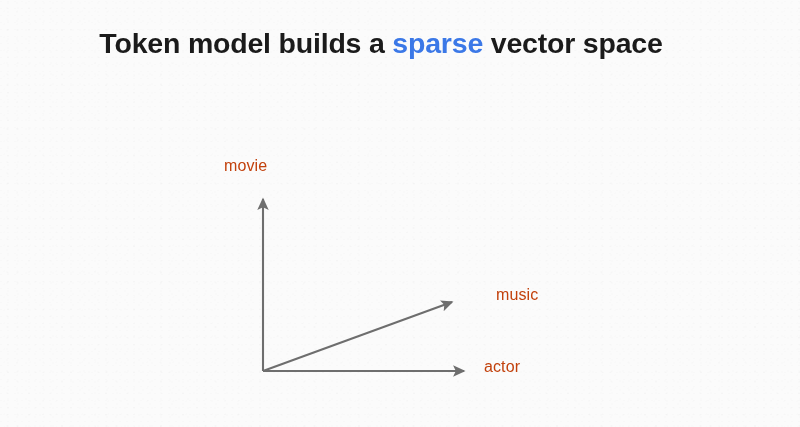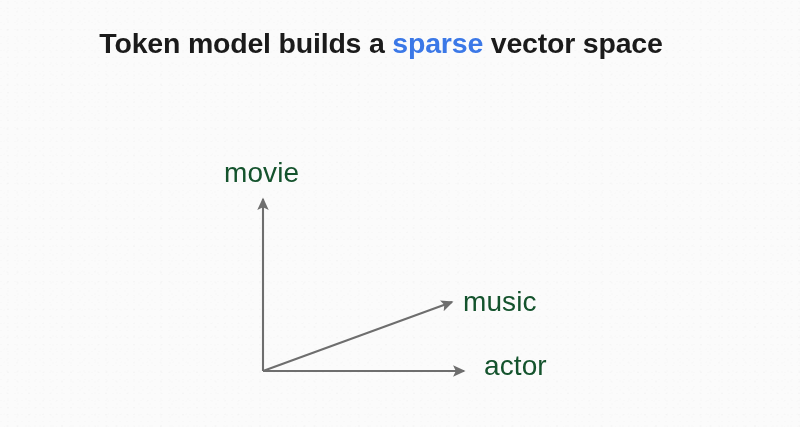--- a/index.html
+++ b/index.html
@@ -73,28 +73,28 @@
   .diagram svg {
     display: block;
     width: 800px;
     height: 427px;
   }
 
   .axis-label {
     position: absolute;
     font-family: "Liberation Sans", sans-serif;
     font-weight: normal;
-    font-size: 28px;
-    color: #14532d;
+    font-size: 16px;
+    color: #c2410c;
     white-space: nowrap;
     letter-spacing: .1px;
   }
   .label-movie { left: 224px; top: 157px; }
-  .label-music { left: 463px; top: 286px; }
-  .label-actor { left: 484px; top: 350px; }
+  .label-music { left: 496px; top: 286px; }
+  .label-actor { left: 484px; top: 358px; }
 </style>
 </head>
 <body>
 
 <div class="slide">
 
   <div class="title-block">
     <span class="title-line"><span class="seg">Token model builds a </span><span class="seg hl">sparse</span><span class="seg"> vector space</span></span>
   </div>
 

